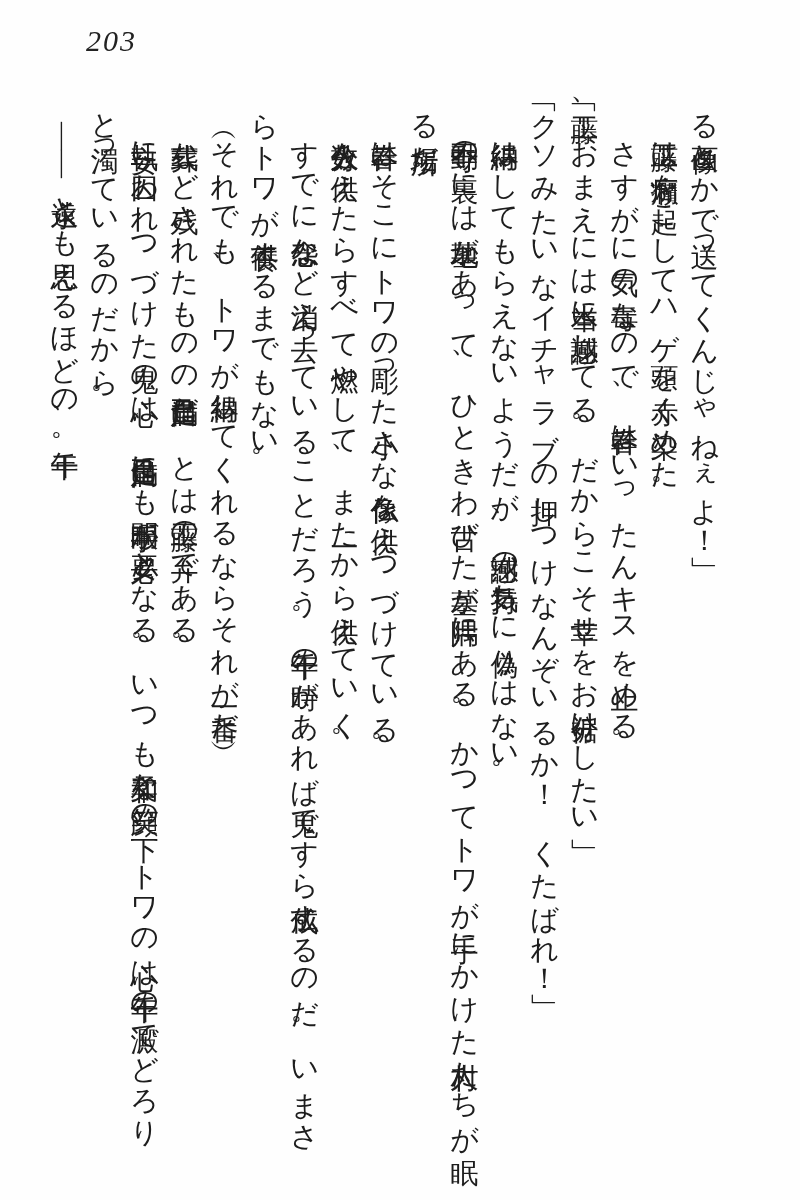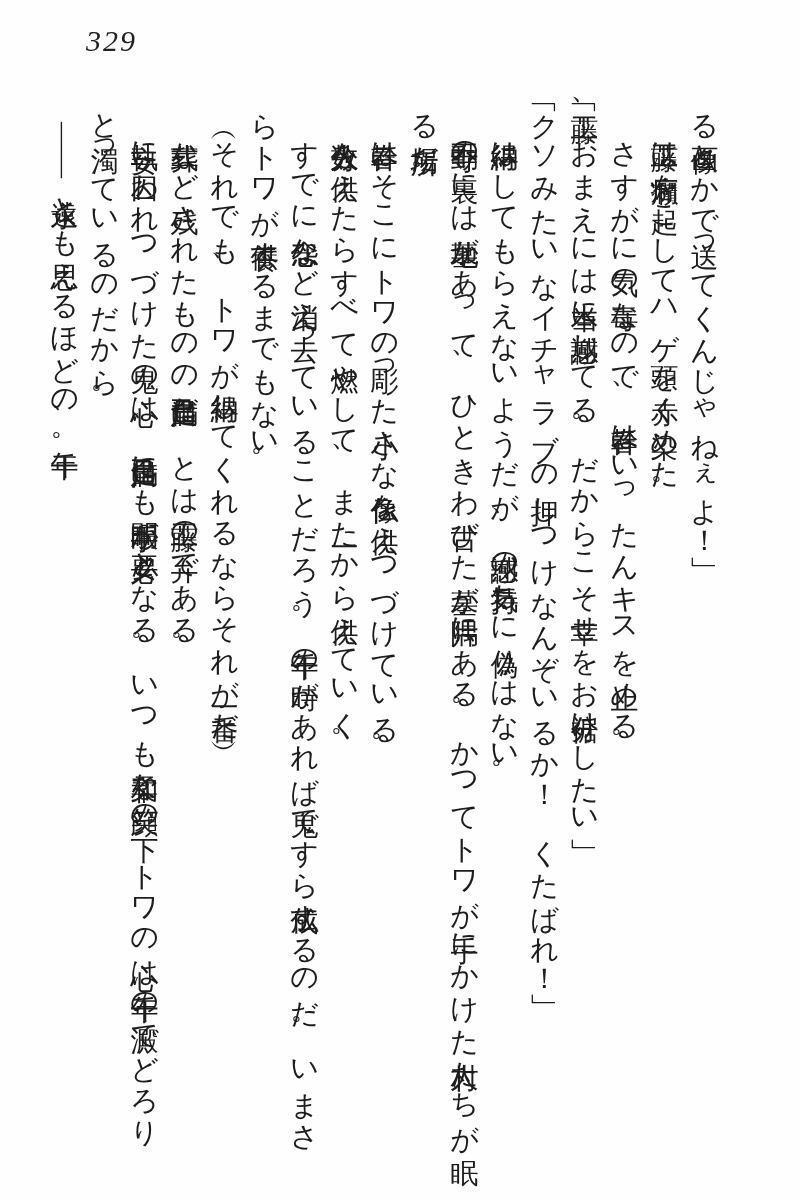--- a/index.html
+++ b/index.html
@@ -46,21 +46,21 @@
   }
   .text-block p.indent {
     text-indent: 1em;
   }
 </style>
 </head>
 <body>
 
 <div class="book-page">
 
-  <div class="page-number">329</div>
+  <div class="page-number">203</div>
 
   <div class="text-block">
     <p>る画像とかで送ってくんじゃねぇよ！」</p>
     <p class="indent">工藤は癇癪を起こしてハゲ頭を赤く染めた。</p>
     <p class="indent">さすがに気の毒なので、幹春はいったんキスを止める。</p>
     <p>「工藤、おまえには本当に感謝してる。だからこそ幸せをお裾分けしたい」</p>
     <p>「クソみたいなイチャラブの押しつけなんぞいるか！　くたばれ！」</p>
     <p class="indent">納得はしてもらえないようだが、感謝の気持ちに偽りはない。</p>
     <p class="indent">不動寺の裏には墓地があって、ひときわ古びた墓が片隅にある。かつてトワが手にかけた村人たちが眠る場所だ。</p>
     <p class="indent">幹春はそこにトワの彫った小さな仏像を供えつづけている。</p>

